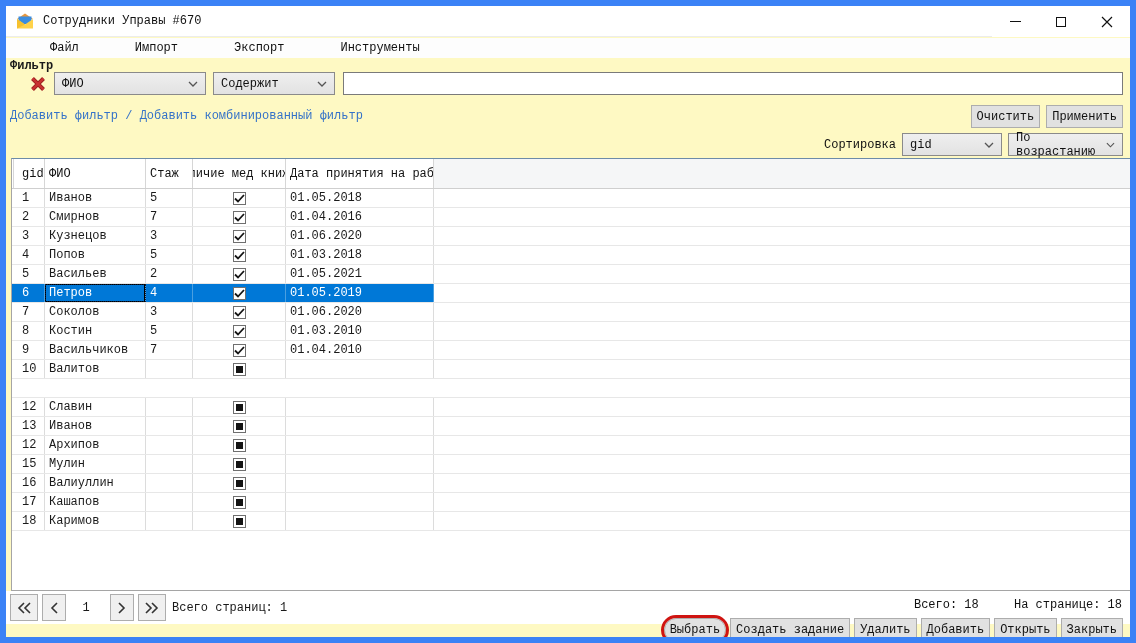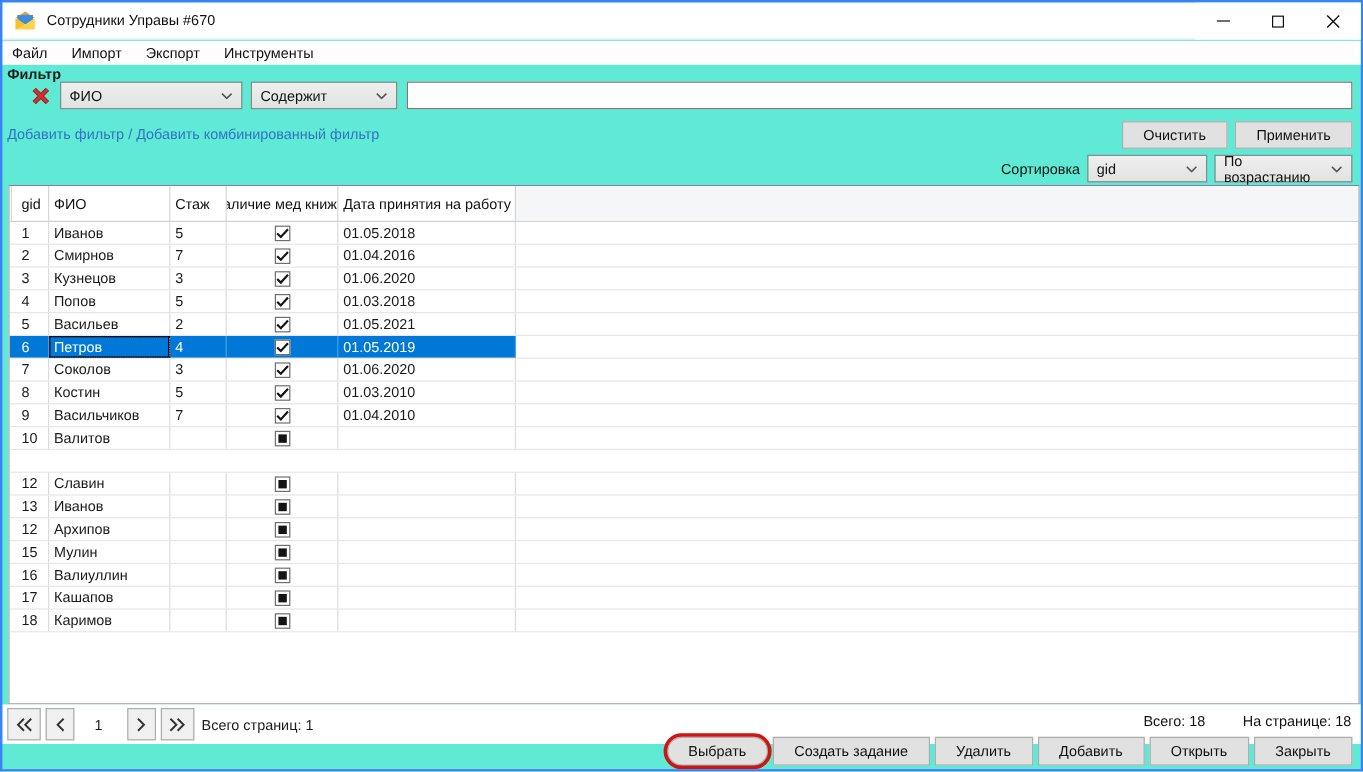--- a/index.html
+++ b/index.html
@@ -1,45 +1,45 @@
 <!DOCTYPE html>
 <html><head>
 <meta charset="utf-8">
 <style>
   * { box-sizing: border-box; margin: 0; padding: 0; }
   html,body { background:#cfcfcf; }
   body { font-family:"Liberation Sans","DejaVu Sans",sans-serif; font-size:12px; color:#1a1a1a; }
-  .window { position:relative; width:1136px; height:643px; background:#5eead4; border:2px solid #3b82f6; overflow:hidden; }
+  .window { position:relative; width:1136px; height:643px; background:#fef9c3; border:6px solid #3b82f6; overflow:hidden;font-family:Liberation Mono, monospace; }
 
   
   .titlebar { position:absolute; top:0; left:0; right:0; height:31px; background:#fff; border-bottom:1px solid #ececec; display:flex; align-items:center; }
   .app-icon { margin:0 9px 0 10px; width:18px; height:18px; flex:0 0 auto; }
   .title-text { font-size:12px; color:#111; }
   .caption-controls { position:absolute; right:0; top:0; height:31px; display:flex; }
   .cap-btn { width:46px; height:31px; display:flex; align-items:center; justify-content:center; background:#fff; border:none; cursor:default; }
   .min-glyph { width:11px; height:1px; background:#111; display:block; }
   .max-glyph { width:10px; height:10px; border:1px solid #111; display:block; }
 
   
   .menubar { position:absolute; top:32px; left:0; right:0; height:20px; background:#fdfdfd; display:flex; align-items:center; }
-  .menu-item { padding:2px 10px; color:#111; }
+  .menu-item { padding:2px 10px; color:#111;margin-left:36px; }
   .menu-item:first-child { padding-left:8px; }
 
   
   .filter-label { position:absolute; top:53px; left:4px; font-weight:bold; }
   .filter-row { position:absolute; top:66px; left:0; right:7px; height:23px; display:flex; align-items:center; }
   .remove-filter { margin-left:24px; width:16px; height:16px; border:none; background:transparent; padding:0; }
   .combo { height:23px; background:linear-gradient(#efefef,#e2e2e2); border:1px solid #8a8a8a; display:flex; align-items:center; justify-content:space-between; padding:0 7px 0 7px; color:#111; }
   .combo-field { width:152px; margin-left:8px; }
   .combo-op { width:122px; margin-left:7px; }
   .filter-input { flex:1; margin-left:8px; height:23px; border:1px solid #7a7a7a; background:#fff; padding:0 4px; font:inherit; }
   .links-row { position:absolute; top:103px; left:4px; }
   .link { color:#3472c8; text-decoration:none; }
   .filter-buttons { position:absolute; top:99px; right:7px; display:flex; gap:6px; }
-  .btn { height:23px; background:#e1e1e1; border:1px solid #adadad; padding:0 17px; font:inherit; color:#111; }
+  .btn { height:23px; background:#e1e1e1; border:1px solid #adadad; padding:0 5px; font:inherit; color:#111; }
   .sort-row { position:absolute; top:127px; right:7px; display:flex; align-items:center; gap:6px; }
   .sort-label { color:#111; }
   .combo-sort-field { width:100px; }
   .combo-sort-dir { width:115px; }
 
   
   .grid { position:absolute; top:152px; left:5px; width:1126px; height:433px; background:#fff;
           border:1px solid #a5a5a5; border-top:1px solid #6d8ca8; overflow:hidden; }
   .hdr, .row { display:flex; width:100%; }
   .hdr { height:30px; border-bottom:1px solid #cfcfcf; }

